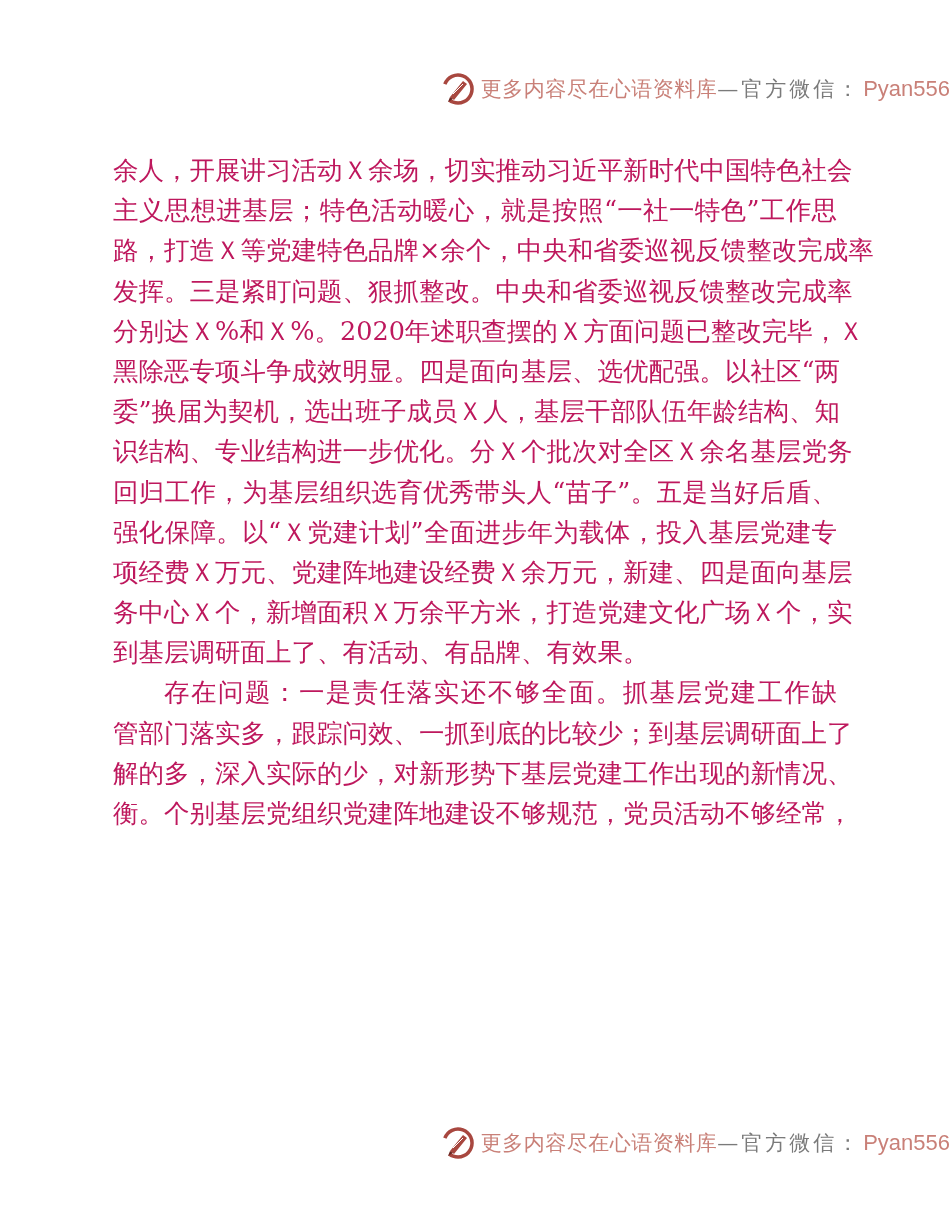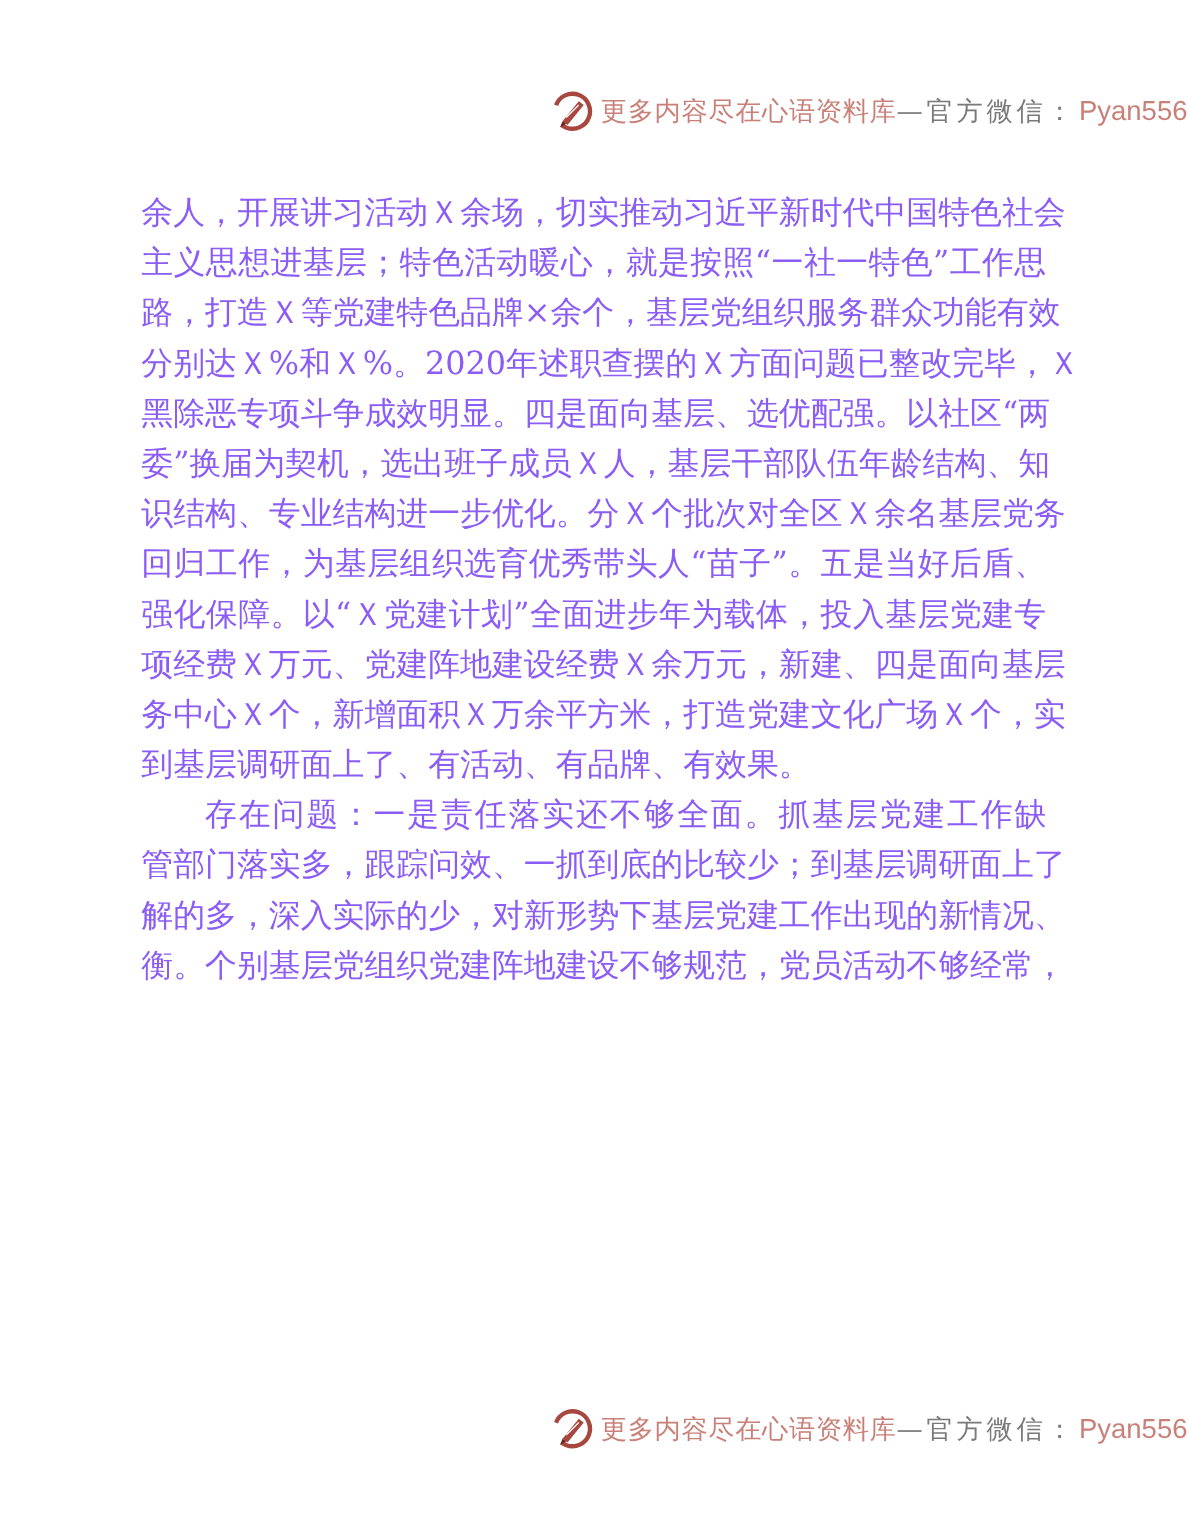--- a/index.html
+++ b/index.html
@@ -51,21 +51,21 @@
       color: #c98078;
       font-size: 22px;
       font-family: "Liberation Sans", sans-serif;
       margin-left: 2px;
     }
     .content {
       position: absolute;
       left: 113px;
       top: 150px;
       width: 724px;
-      color: #8b5cf6;
+      color: #be185d;
       font-size: 25.5px;
       line-height: 40.2px;
       text-align: justify;
     }
     .line {
       display: block;
       white-space: nowrap;
       text-align-last: justify;
       text-align: justify;
       height: 40.2px;
@@ -91,21 +91,22 @@
     <span class="b-red">更多内容尽在心语资料库</span>
     <span class="b-gray">—</span>
     <span class="b-gray">官方微信：</span>
     <span class="b-id">Pyan556</span>
   </div>
 </div>
 
 <div class="content">
   <span class="line">余人，开展讲习活动Ｘ余场，切实推动习近平新时代中国特色社会</span>
   <span class="line">主义思想进基层；特色活动暖心，就是按照“一社一特色”工作思</span>
-  <span class="line">路，打造Ｘ等党建特色品牌×余个，基层党组织服务群众功能有效</span>
+  <span class="line">路，打造Ｘ等党建特色品牌×余个，中央和省委巡视反馈整改完成率</span>
+  <span class="line">发挥。三是紧盯问题、狠抓整改。中央和省委巡视反馈整改完成率</span>
   <span class="line">分别达Ｘ%和Ｘ%。2020年述职查摆的Ｘ方面问题已整改完毕，Ｘ</span>
   <span class="line">黑除恶专项斗争成效明显。四是面向基层、选优配强。以社区“两</span>
   <span class="line">委”换届为契机，选出班子成员Ｘ人，基层干部队伍年龄结构、知</span>
   <span class="line">识结构、专业结构进一步优化。分Ｘ个批次对全区Ｘ余名基层党务</span>
   <span class="line">回归工作，为基层组织选育优秀带头人“苗子”。五是当好后盾、</span>
   <span class="line">强化保障。以“Ｘ党建计划”全面进步年为载体，投入基层党建专</span>
   <span class="line">项经费Ｘ万元、党建阵地建设经费Ｘ余万元，新建、四是面向基层</span>
   <span class="line">务中心Ｘ个，新增面积Ｘ万余平方米，打造党建文化广场Ｘ个，实</span>
   <span class="line last">到基层调研面上了、有活动、有品牌、有效果。</span>
   <span class="line indent">存在问题：一是责任落实还不够全面。抓基层党建工作缺</span>

